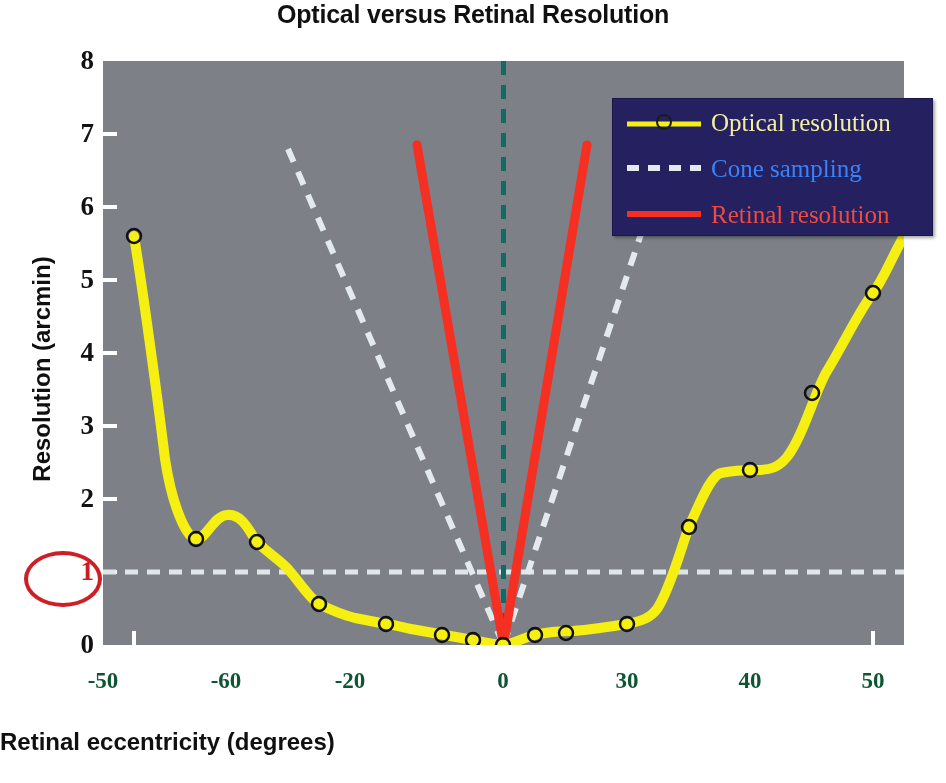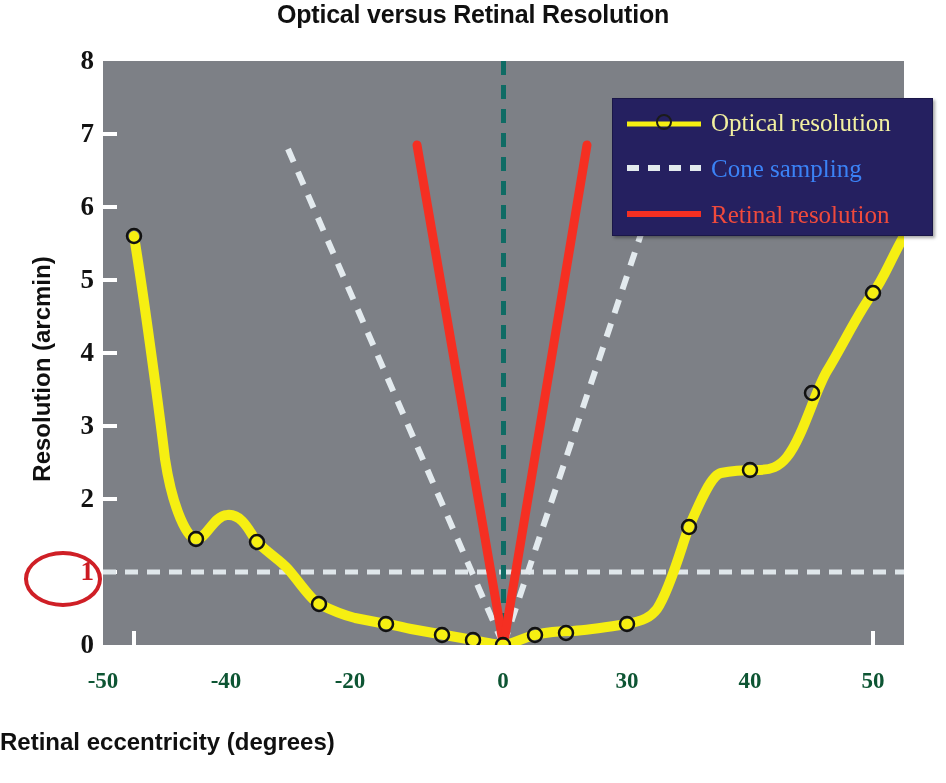--- a/index.html
+++ b/index.html
@@ -177,21 +177,21 @@
   <div class="ytick-label" style="left:48px; top:266px;">5</div>
   <div class="ytick-label" style="left:48px; top:339px;">4</div>
   <div class="ytick-label" style="left:48px; top:412px;">3</div>
   <div class="ytick-label" style="left:48px; top:485px;">2</div>
   <div class="ytick-label highlight" style="left:48px; top:558px;">1</div>
   <div class="ytick-label" style="left:48px; top:631px;">0</div>
 
   <div id="ytick-highlight-ring"></div>
 
   <div class="xtick-label" style="left:63px; top:669px;">-50</div>
-  <div class="xtick-label" style="left:186px; top:669px;">-40</div>
+  <div class="xtick-label" style="left:186px; top:669px;">-60</div>
   <div class="xtick-label" style="left:310px; top:669px;">-20</div>
   <div class="xtick-label" style="left:463px; top:669px;">0</div>
   <div class="xtick-label" style="left:587px; top:669px;">30</div>
   <div class="xtick-label" style="left:710px; top:669px;">40</div>
   <div class="xtick-label" style="left:833px; top:669px;">50</div>
 
   <div id="plot-area">
     <svg id="plot-svg" width="801" height="584" viewBox="0 0 801 584">
 
       <g stroke="#ffffff" stroke-width="4">

